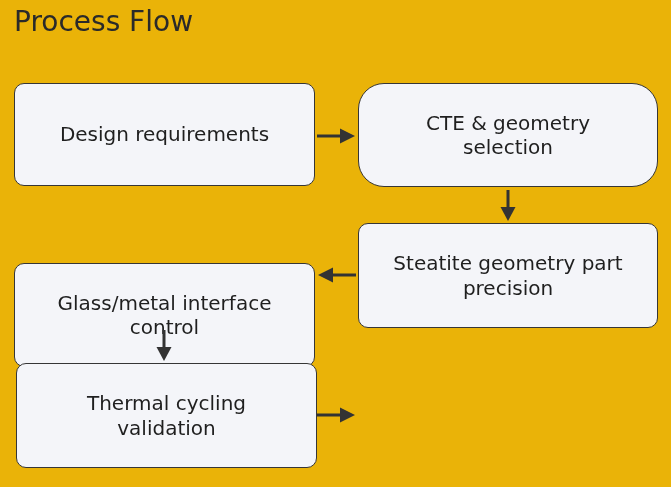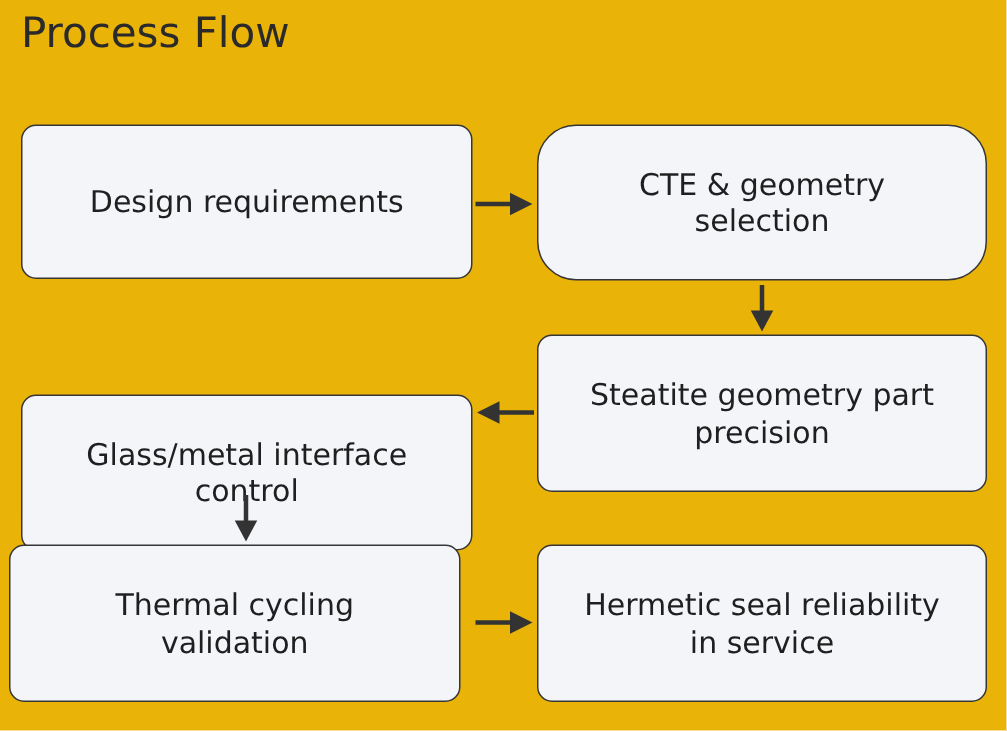--- a/index.html
+++ b/index.html
@@ -44,21 +44,21 @@
     text-align: center;
   }
   .arrow {
     position: absolute;
   }
   
   #node-design            { left: 14px;  top: 83px;  width: 301px; height: 103px; }
   #node-cte               { left: 358px; top: 83px;  width: 300px; height: 104px; border-radius: 26px; }
   #node-glass             { left: 14px;  top: 223px; width: 301px; height: 104px; margin-top: 40px; }
   #node-steatite          { left: 358px; top: 223px; width: 300px; height: 105px; }
-  #node-thermal           { left: 6px;  top: 363px; width: 301px; height: 105px; }
+  #node-thermal           { left: 16px;  top: 363px; width: 301px; height: 105px; }
   #node-hermetic          { left: 358px; top: 363px; width: 300px; height: 105px; }
   
   #arrow-1 { left: 315px; top: 126px; }
   #arrow-2 { left: 498px; top: 188px; }
   #arrow-3 { left: 315px; top: 265px; }
   #arrow-4 { left: 154px; top: 328px; }
   #arrow-5 { left: 315px; top: 405px; }
 </style>
 </head>
 <body>
@@ -84,24 +84,20 @@
   <div class="node" id="node-steatite">
     <div class="label">Steatite geometry part
 precision</div>
   </div>
 
   <div class="node" id="node-thermal">
     <div class="label">Thermal cycling
 validation</div>
   </div>
 
-  <div class="node" id="node-hermetic">
-    <div class="label">Hermetic seal reliability
-in service</div>
-  </div>
 
   <svg class="arrow" id="arrow-1" width="43" height="20">
     <line x1="2" y1="10" x2="26" y2="10" stroke="#333333" stroke-width="3"></line>
     <polygon points="25,2.5 40,10 25,17.5" fill="#333333"></polygon>
   </svg>
 
   <svg class="arrow" id="arrow-2" width="20" height="34">
     <line x1="10" y1="2" x2="10" y2="20" stroke="#333333" stroke-width="3"></line>
     <polygon points="2.5,19 10,33 17.5,19" fill="#333333"></polygon>
   </svg>

